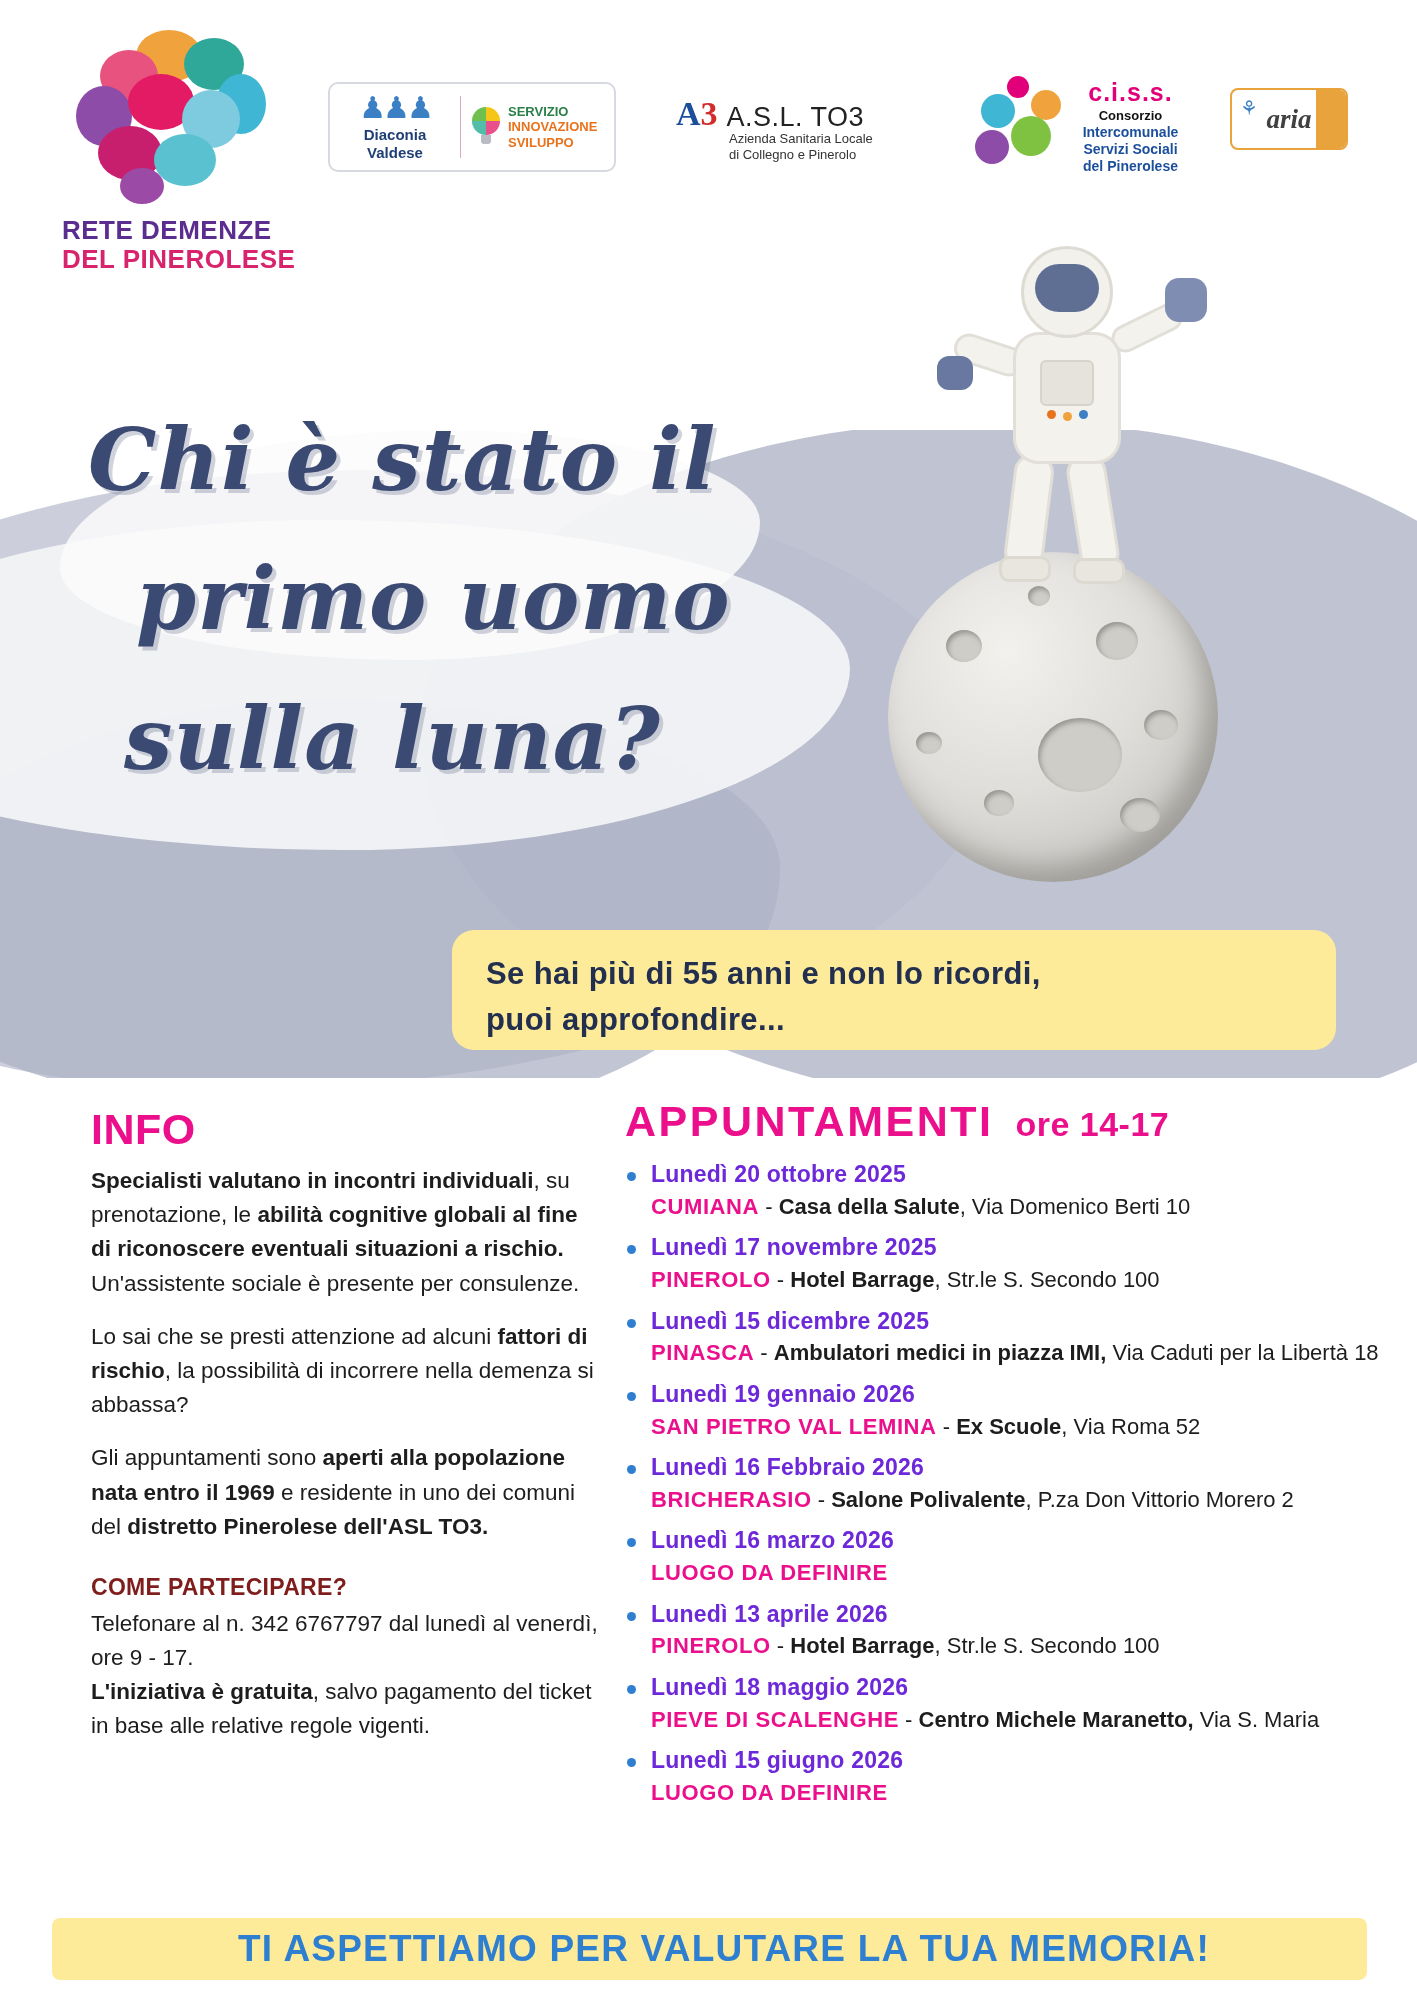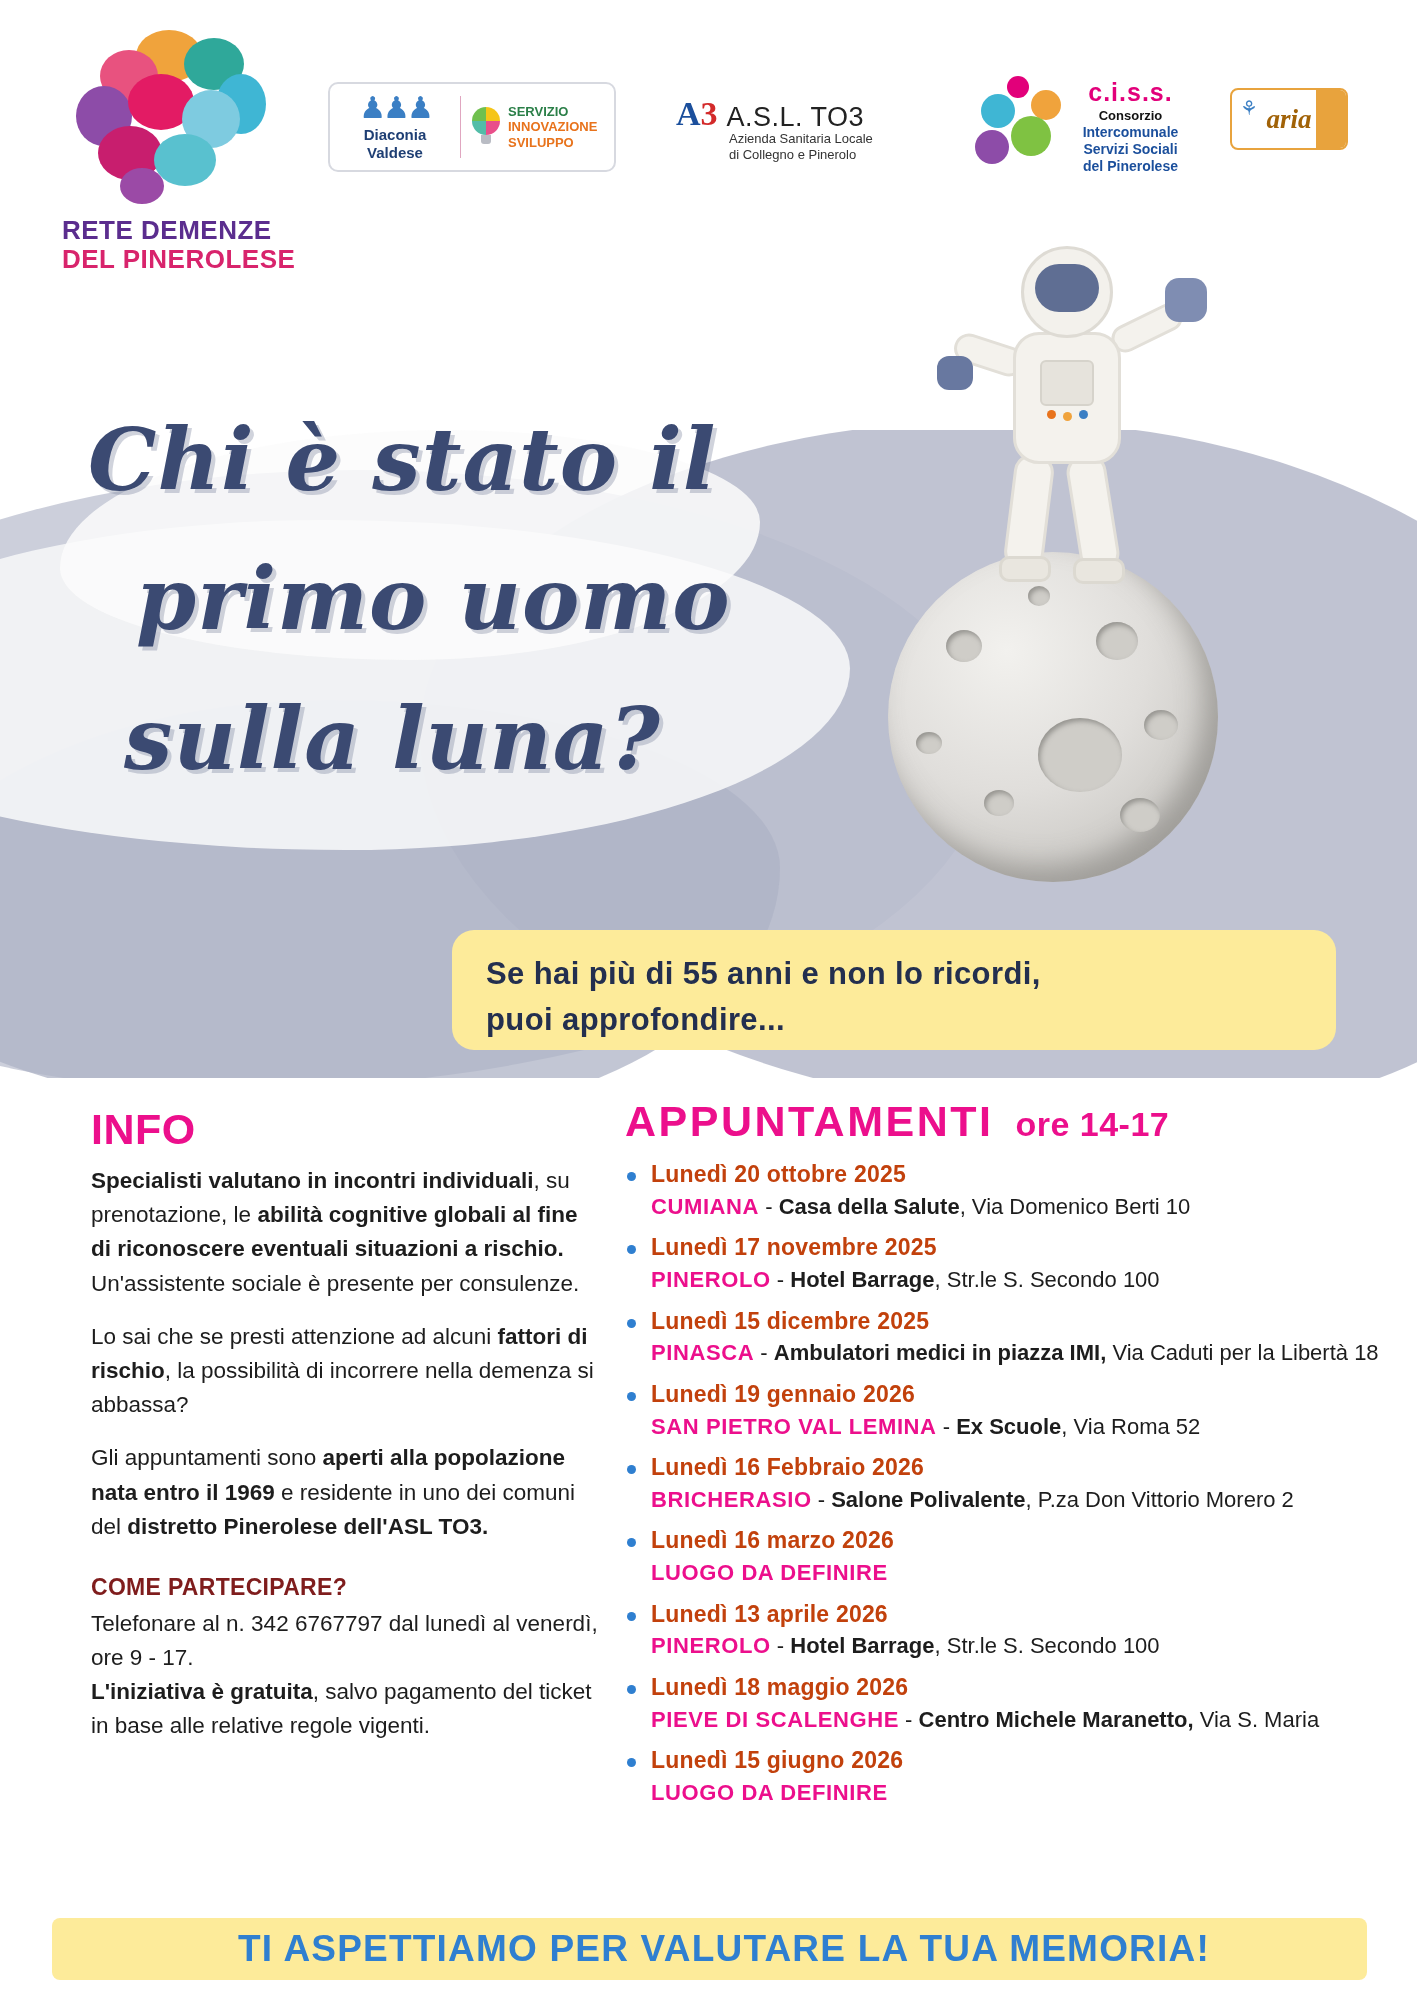--- a/index.html
+++ b/index.html
@@ -138,21 +138,21 @@
   .ciss-sub { font-size: 14px; font-weight: bold; color: #1b4f9c; line-height: 1.2; margin-top: 1px;}
 
   
   .logo-aria {
     position: absolute; left: 1230px; top: 88px;
     width: 118px; height: 62px;
     border: 2px solid #e8a33d; border-radius: 8px;
     background: #fff; display: flex; align-items: center; justify-content: center;
     overflow: hidden;
   }
-  .aria-word { font-size: 27px; color: #a16207; font-family: "Liberation Serif", serif; font-style: italic; font-weight: bold; }
+  .aria-word { font-size: 27px; color: #404040; font-family: "Liberation Serif", serif; font-style: italic; font-weight: bold; }
   .aria-block { position: absolute; right: 0; top: 0; width: 30px; height: 100%; background: #e8a33d;}
   .aria-people { position: absolute; left: 8px; top: 6px; font-size: 20px; color: #3b7fc4; }
 
   
   .headline {
     position: absolute;
     left: 88px; top: 390px;
     width: 820px;
     z-index: 25;
     color: #3b4a72;
@@ -261,21 +261,21 @@
   }
   .h-ore {
     font-size: 34px; font-weight: bold; color: #ec0f8c; letter-spacing: .5px;
   }
   .appt { position: relative; padding-left: 26px; margin-bottom: 11px; }
   .appt .dot {
     position: absolute; left: 2px; top: 12px;
     width: 9px; height: 9px; border-radius: 50%; background: #2f7fd0;
   }
   .appt .date {
-    font-size: 23px; font-weight: bold; color: #c2410c; letter-spacing: .2px;
+    font-size: 23px; font-weight: bold; color: #6d28d9; letter-spacing: .2px;
     line-height: 1.3;
   }
   .appt .place {
     font-size: 22px; color: #1d1d1d; line-height: 1.38; margin-top: 2px;
   }
   .appt .place .city { color: #ec0f8c; font-weight: bold; letter-spacing: .6px; }
   .appt .place .venue { font-weight: bold; }
   .appt .place .tbd { color: #ec0f8c; font-weight: bold; letter-spacing: .6px; }
 
   

